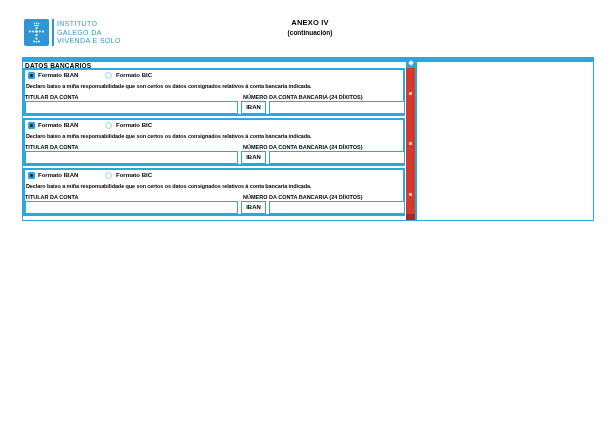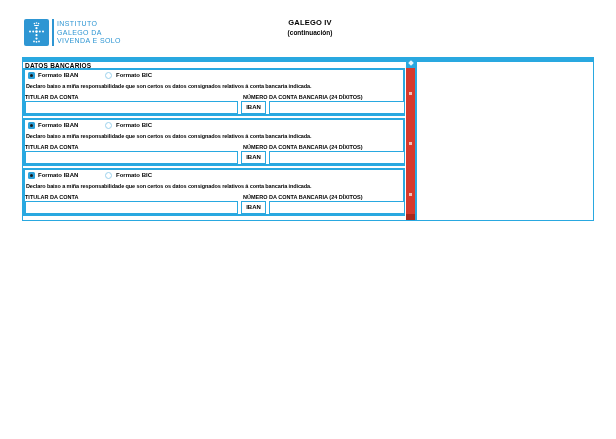--- a/index.html
+++ b/index.html
@@ -69,21 +69,21 @@
     <circle cx="12.5" cy="22.8" r="0.9" fill="#fff"></circle>
     <circle cx="15.0" cy="22.4" r="0.9" fill="#fff"></circle>
   </svg>
   <div class="logo-sep"></div>
   <div class="org-name">
     <div>INSTITUTO</div>
     <div>GALEGO DA</div>
     <div>VIVENDA E SOLO</div>
   </div>
   <div class="anexo">
-    <div class="anexo-title">GALEGO IV</div>
+    <div class="anexo-title">ANEXO IV</div>
     <div class="anexo-sub">(continuación)</div>
   </div>
 
   <div class="panel">
     <div class="panel-topbar"></div>
     <div class="section-title">DATOS BANCARIOS</div>
 
     <div class="block b1">
       <span class="radio sel" style="left:3px"></span>
       <span class="radio-label" style="left:13px">Formato IBAN</span>

